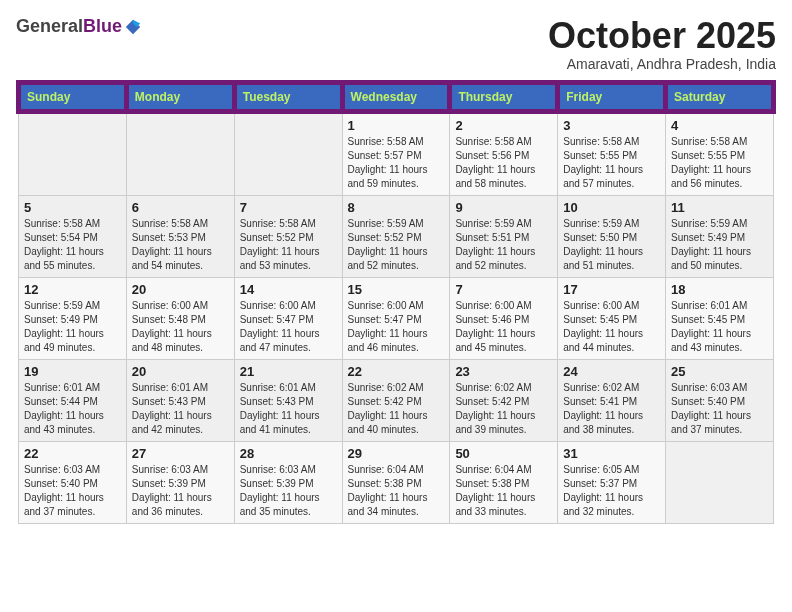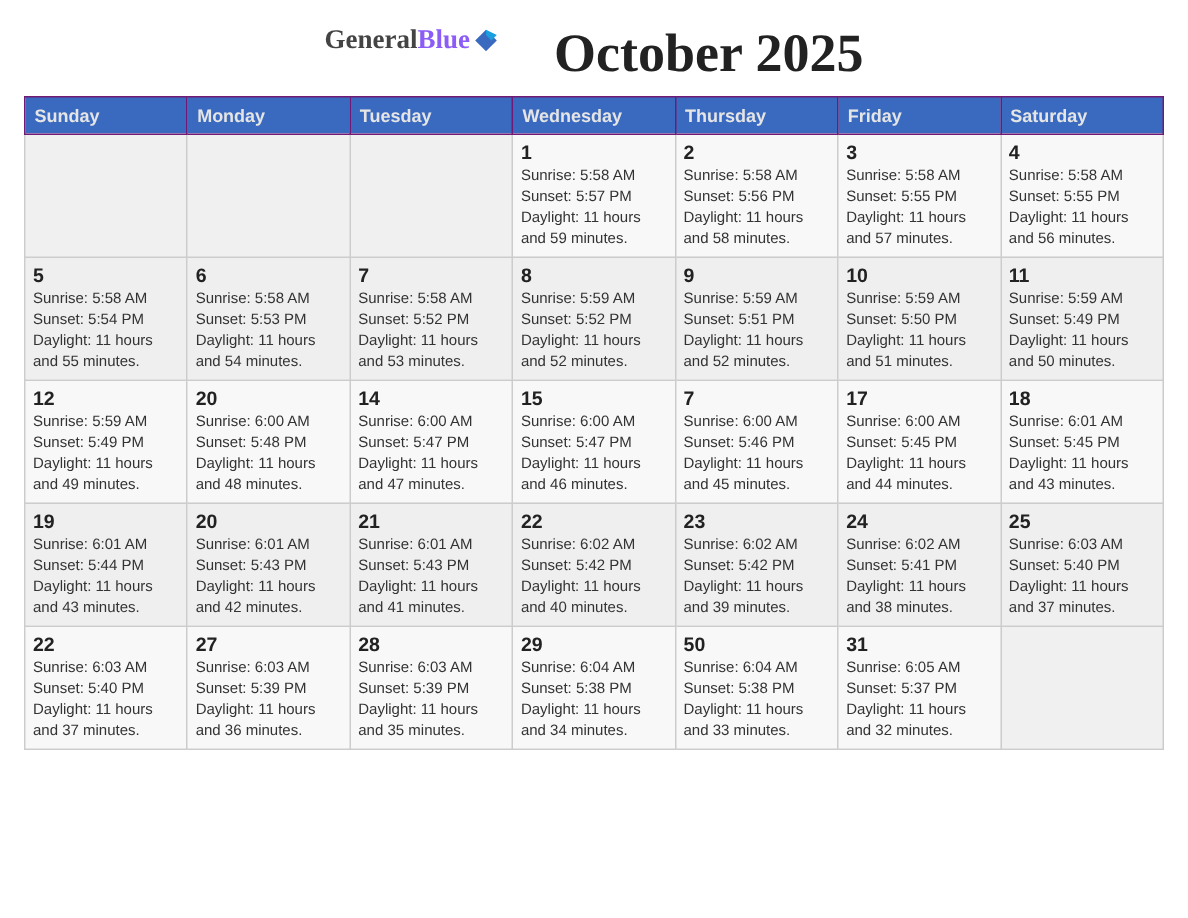--- a/index.html
+++ b/index.html
@@ -9,38 +9,37 @@
       width: 792px;
       min-height: 612px;
     }
     .container {
       width: 792px;
       padding: 16px 16px 8px 16px;
     }
     .header {
       display: flex;
       align-items: flex-start;
-      justify-content: center;
+      justify-content: space-between;
       margin-bottom: 8px;
-      font-family: Liberation Serif, serif;
     }
     .logo {
       display: flex;
       flex-direction: column;
       align-items: flex-start;
     }
     .logo-text {
       font-size: 18px;
       font-weight: bold;
       color: #333;
       display: flex;
       align-items: center;
     }
     .logo-general { color: #444; }
-    .logo-blue { color: #8b5cf6; }
+    .logo-blue { color: #701a75; }
     .logo-icon {
       width: 18px;
       height: 18px;
       margin-left: 2px;
     }
     .title-block {
       text-align: right;
     }
     .month-title {
       font-size: 36px;
@@ -53,25 +52,25 @@
       font-size: 14px;
       color: #444;
     }
     .calendar {
       width: 100%;
       border-collapse: collapse;
       table-layout: fixed;
     }
     .calendar th {
       background-color: #3a6abf;
-      color: #e5e5e5;
+      color: #bef264;
       text-align: left;
       padding: 5px 6px;
       font-size: 12px;
-      border: 1px solid #701a75;
+      border: 5px solid #701a75;
     }
     .calendar td {
       vertical-align: top;
       padding: 4px 5px;
       border: 1px solid #ccc;
       font-size: 10.5px;
       color: #333;
       height: 80px;
       background: #fff;
     }
@@ -107,20 +106,21 @@
         <span class="logo-general">General</span>
           <span class="logo-blue">Blue</span>
         <svg class="logo-icon" viewBox="0 0 20 20">
           <polygon points="10,2 18,10 10,18 2,10" fill="#3a6abf"></polygon>
           <polygon points="10,2 18,6 14,10 10,6" fill="#1a9ee0"></polygon>
         </svg>
       </div>
     </div>
     <div class="title-block">
       <div class="month-title">October 2025</div>
+      <div class="subtitle">Amaravati, Andhra Pradesh, India</div>
     </div>
   </div>
 
   <table class="calendar">
     <thead>
       <tr>
       <th>Sunday</th>
           <th>Monday</th>
           <th>Tuesday</th>
           <th>Wednesday</th>

